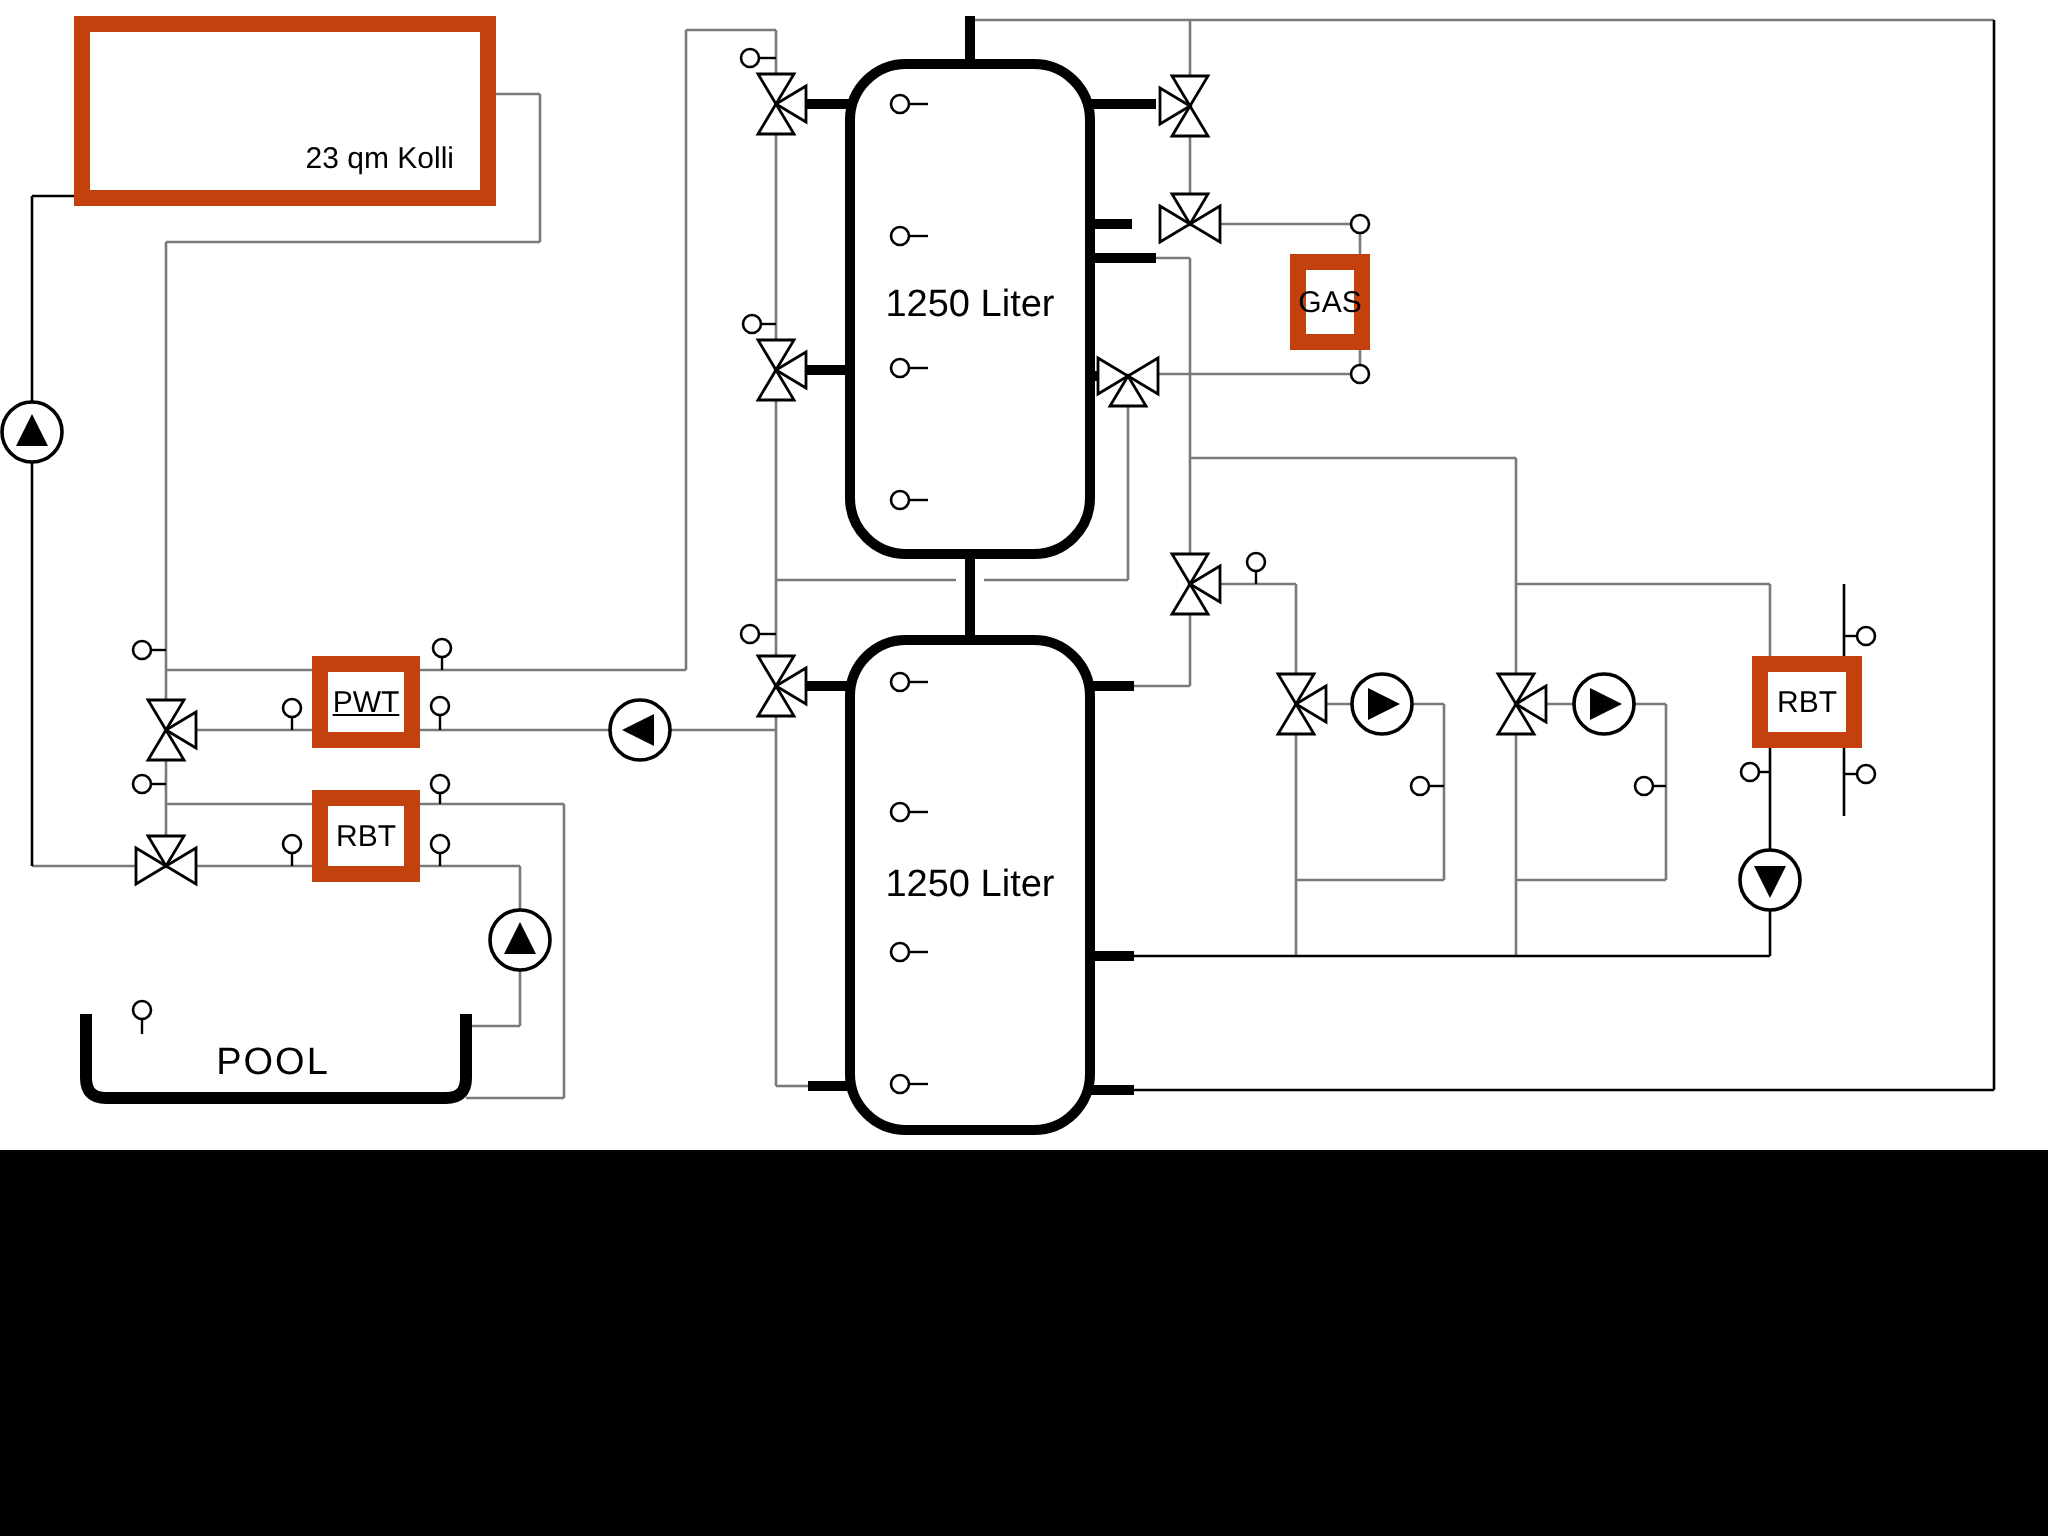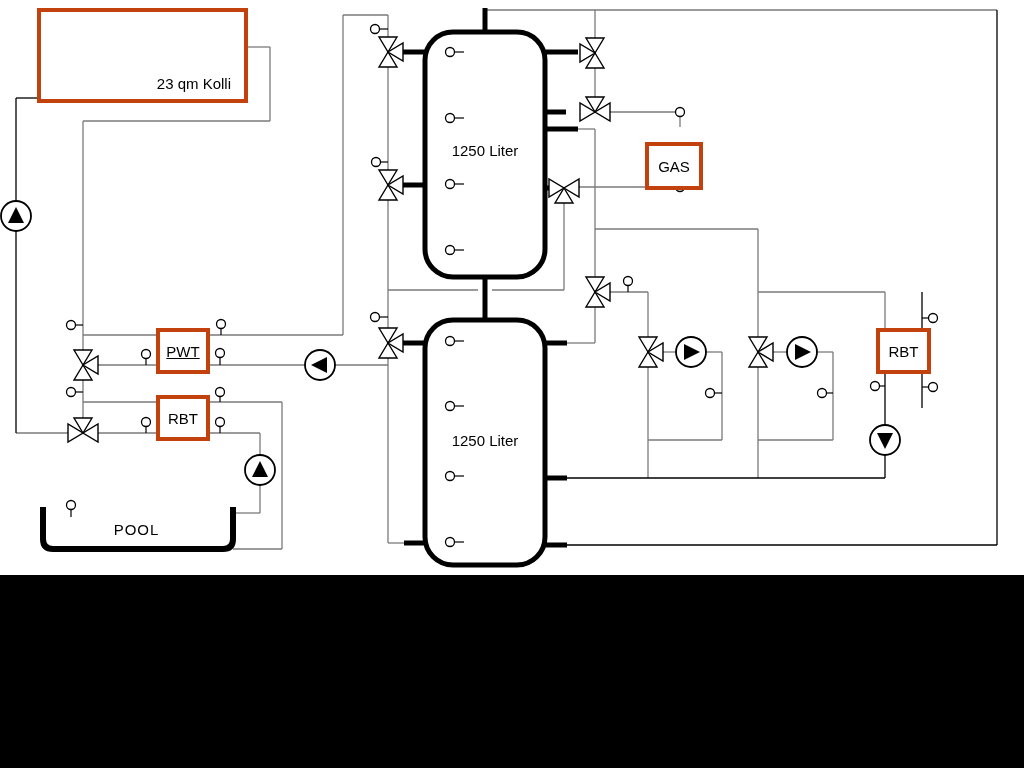--- a/index.html
+++ b/index.html
@@ -1,21 +1,21 @@
 <!DOCTYPE html>
 <html><head>
 <meta charset="utf-8">
 <style>
   html,body{margin:0;padding:0;background:#fff;}
   .stage{position:relative;width:1024px;height:768px;background:#ffffff;overflow:hidden;
          font-family:"Liberation Sans","DejaVu Sans",sans-serif;}
   svg{position:absolute;left:0;top:0;z-index:1;}
-  .box{position:absolute;z-index:2;box-sizing:border-box;background:#fff;border:4px solid #c2410c;
+  .box{position:absolute;z-index:2;box-sizing:border-box;background:#fff;border:8px solid #c2410c;
        display:flex;align-items:center;justify-content:center;font-size:15px;color:#000;}
-  .lbl{position:absolute;z-index:2;font-size:15px;color:#000;text-align:center;pointer-events:none;}
+  .lbl{position:absolute;z-index:2;font-size:19px;color:#000;text-align:center;pointer-events:none;}
   .collector-label{display:flex;align-items:flex-end;justify-content:flex-end;
                    padding:0 13px 7px 0;font-size:15px;}
   .bottombar{position:absolute;z-index:3;left:0;top:575px;width:1024px;height:193px;background:#000;}
   .gline{stroke:#7a7a7a;stroke-width:1.3;fill:none;}
   .kline{stroke:#000;stroke-width:1.3;fill:none;}
   .stub{stroke:#000;stroke-width:5;fill:none;}
   .tank{fill:#fff;stroke:#000;stroke-width:5;}
   .valve{fill:#fff;stroke:#000;stroke-width:1.4;}
   .pumpc{fill:#fff;stroke:#000;stroke-width:1.8;}
   .pumpt{fill:#000;stroke:none;}
@@ -325,21 +325,21 @@
           <line class="stem" x1="71" y1="510" x2="71" y2="517"></line>
           <circle class="sens" cx="71" cy="505" r="4.5"></circle>
         </g>
   </g>
 </svg>
 
 <div class="box collector-label" style="left:37px;top:8px;width:211px;height:95px;">
   <span>23 qm Kolli</span>
 </div>
 
-<div class="box" style="left:645px;top:127px;width:58px;height:48px;margin-top:15px;">
+<div class="box" style="left:645px;top:127px;width:40px;height:48px;">
   <span>GAS</span>
 </div>
 
 
 <div class="box" style="left:156px;top:328px;width:54px;height:46px;text-decoration:underline;">
   <span>PWT</span>
 </div>
 
 <div class="box" style="left:156px;top:395px;width:54px;height:46px;">
   <span>RBT</span>

